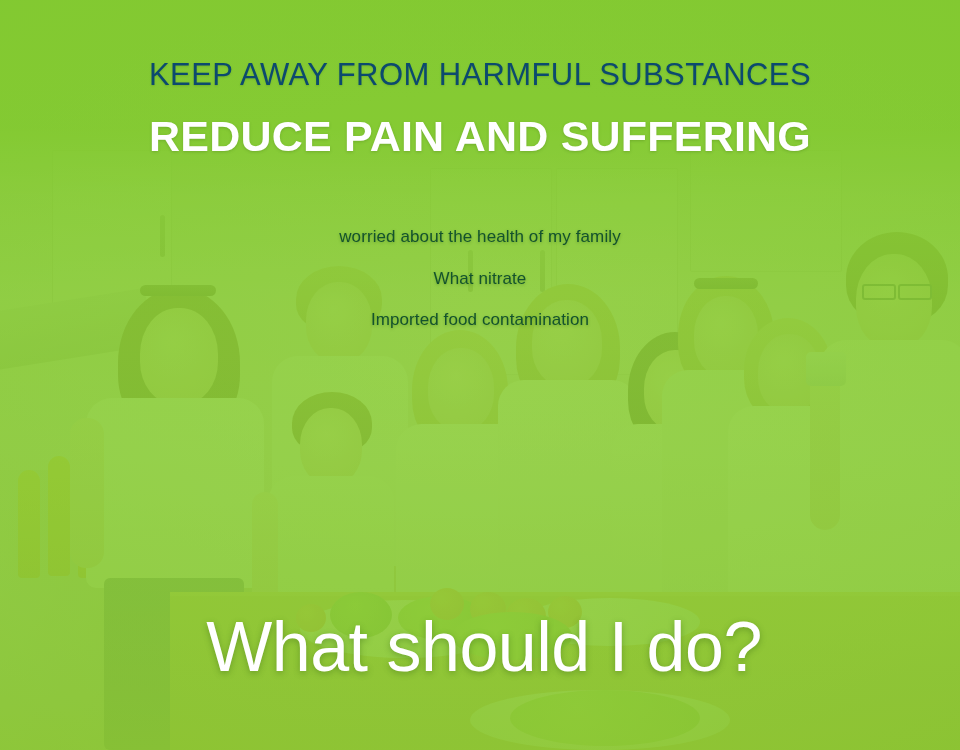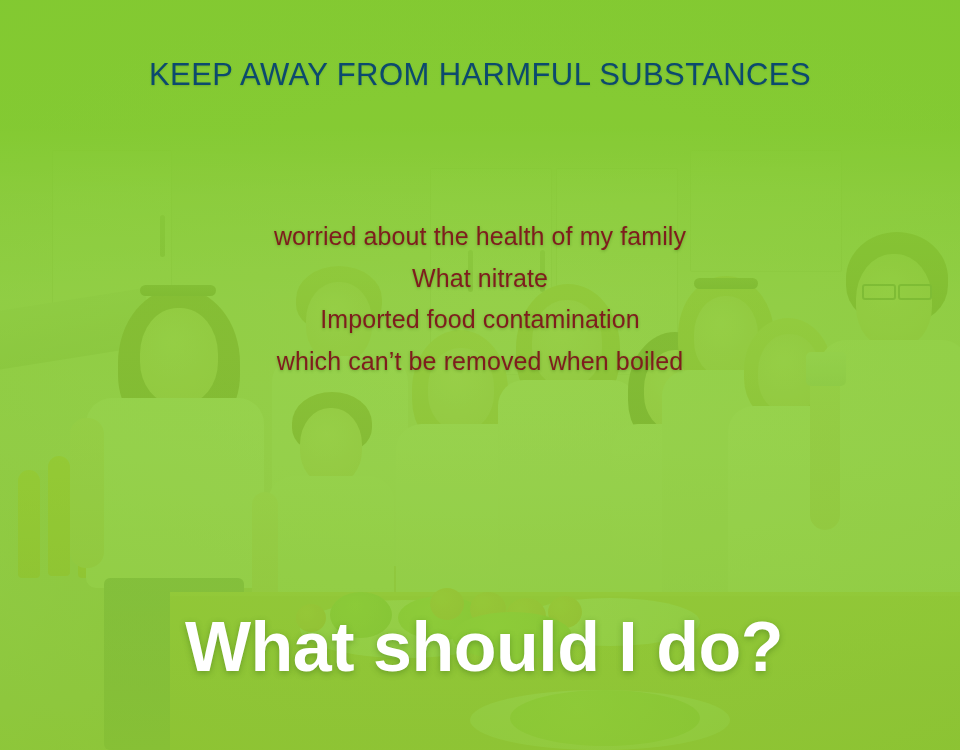--- a/index.html
+++ b/index.html
@@ -98,29 +98,29 @@
   }
   .headline{
     position:absolute;left:0;right:0;top:112px;
     font-size:43px;font-weight:700;letter-spacing:.2px;
     color:#ffffff;line-height:1.15;
     text-shadow:0 1px 3px rgba(60,110,20,.30);
   }
 
   .lines{position:absolute;left:0;right:0;top:216px;}
   .line{
-    font-size:25px;font-weight:400;color:#7f1d1d;
+    font-size:17px;font-weight:400;color:#14532d;
     line-height:41.5px;letter-spacing:.1px;
     text-shadow:0 1px 3px rgba(55,105,18,.40);
     white-space:nowrap;
   }
 
   .bigq{
     position:absolute;left:8px;right:0;top:611px;
-    font-size:70px;font-weight:700;color:#ffffff;
+    font-size:70px;font-weight:400;color:#ffffff;
     letter-spacing:-.5px;line-height:1.05;
     text-shadow:0 2px 6px rgba(55,105,18,.42);
   }
 </style>
 </head>
 <body>
 
 <div class="banner">
 
   <div class="photo">
@@ -241,23 +241,23 @@
   </div>
 
   <div class="overlay"></div>
   <div class="overlay2"></div>
   <div class="tint"></div>
 
   <div class="content">
 
     <div class="kicker">KEEP AWAY FROM HARMFUL SUBSTANCES</div>
 
+    <div class="headline">REDUCE PAIN AND SUFFERING</div>
 
     <div class="lines">
       <div class="line">worried about the health of my family</div>
       <div class="line">What nitrate</div>
       <div class="line">Imported food contamination</div>
-      <div class="line">which can’t be removed when boiled</div>
     </div>
 
     <div class="bigq">What should I do?</div>
   </div>
 </div>
 
 </body></html>

